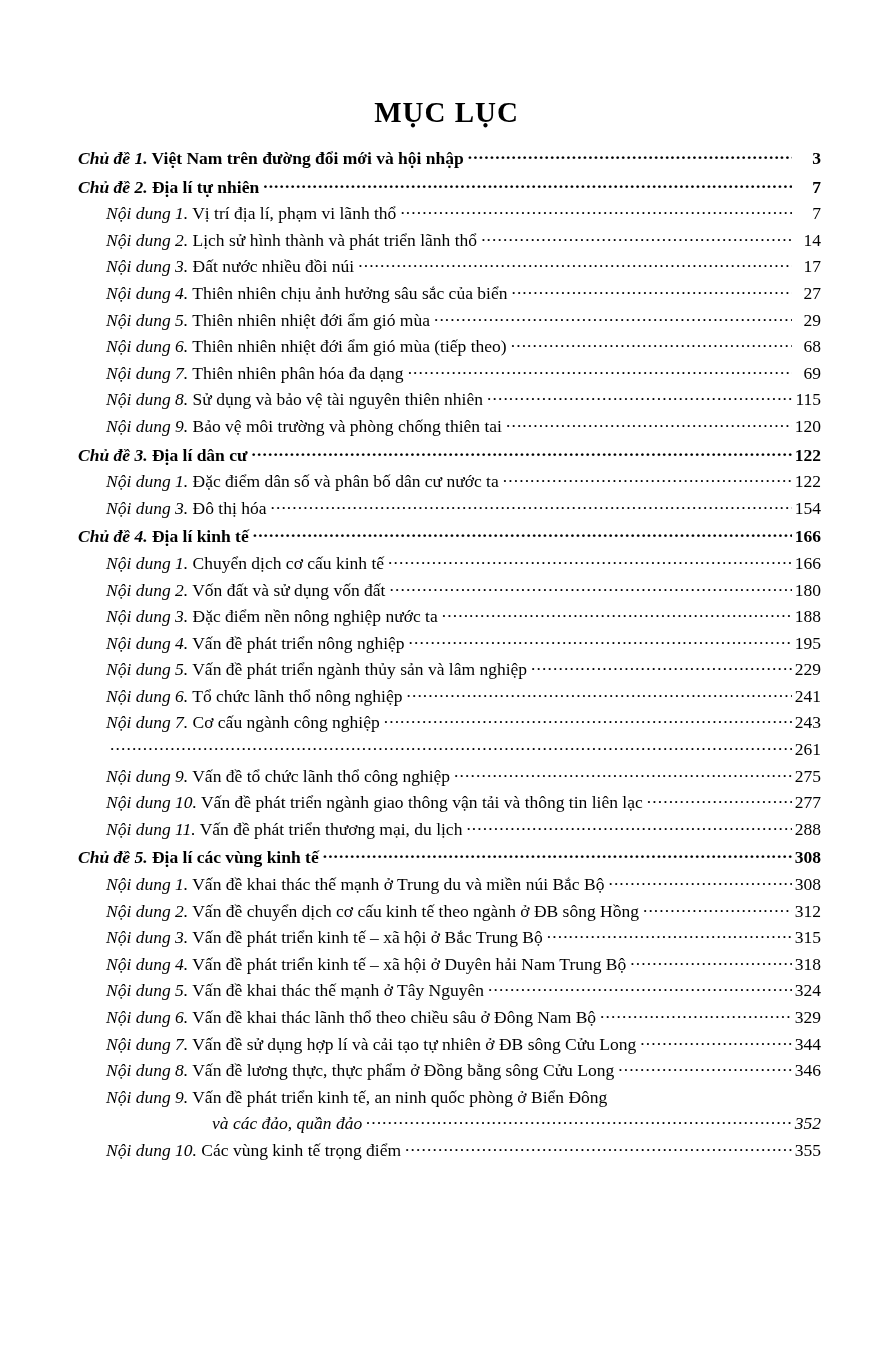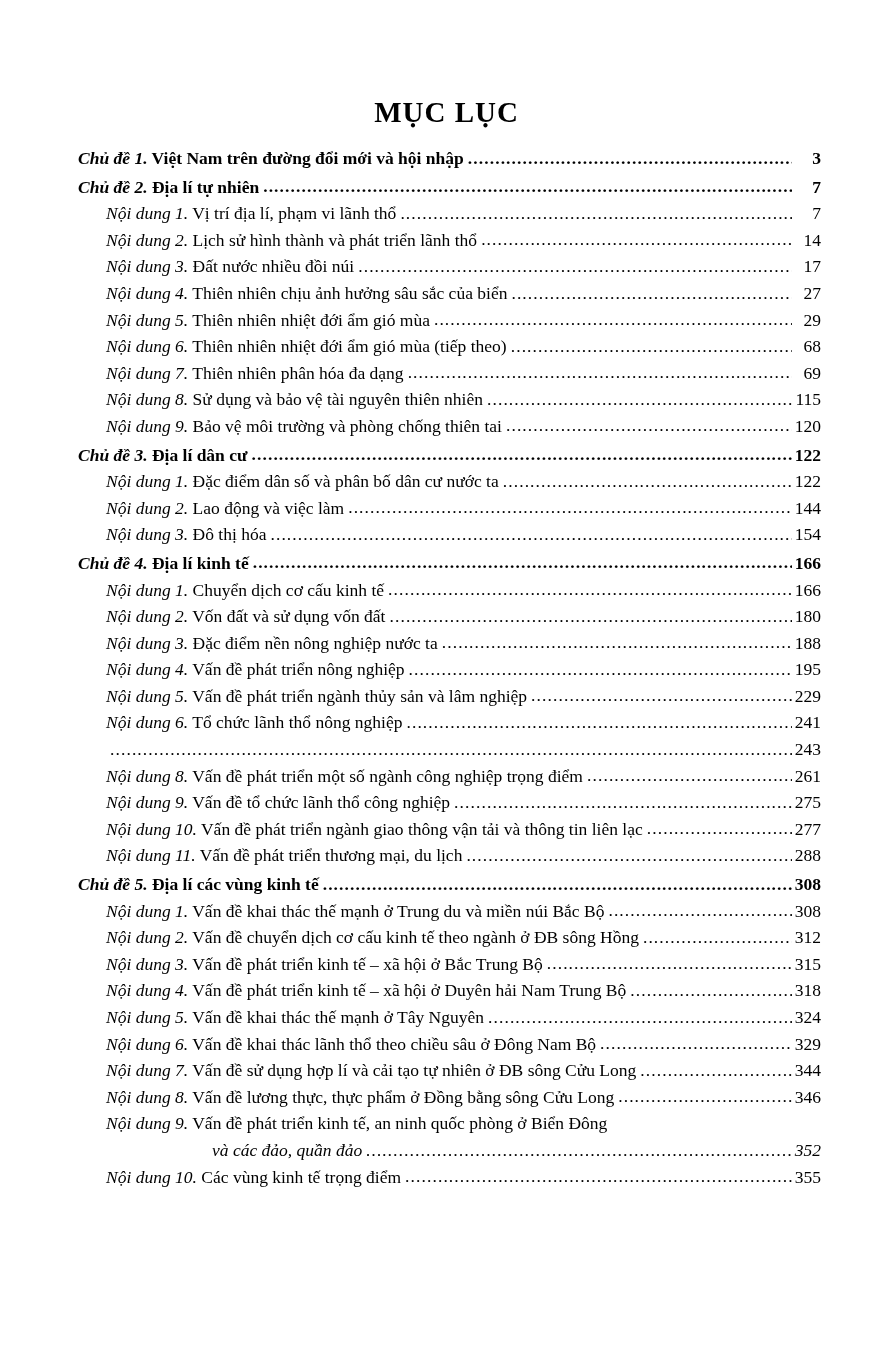--- a/index.html
+++ b/index.html
@@ -29,21 +29,21 @@
     margin: 0 0 16px 0;
     font-family: "Liberation Serif", serif;
   }
   .toc {
     margin: 0;
     padding: 0;
     list-style: none;
   }
   .toc-entry {
     display: flex;
-    align-items: center;
+    align-items: flex-start;
     font-size: 17.5px;
     line-height: 1.52;
     white-space: nowrap;
   }
   .toc-entry.level-1 {
     font-weight: bold;
     padding-left: 6px;
     margin-top: 2px;
   }
   .toc-entry.level-2 {
@@ -151,25 +151,20 @@
         <span class="lbl"><span class="em">Chủ đề 3.</span><span> Địa lí dân cư</span></span>
         <span class="leader"></span>
         <span class="pg">122</span>
       </li>
       <li class="toc-entry level-2">
         <span class="lbl"><span class="em">Nội dung 1.</span><span> Đặc điểm dân số và phân bố dân cư nước ta</span></span>
         <span class="leader"></span>
         <span class="pg">122</span>
       </li>
       <li class="toc-entry level-2">
-        <span class="lbl"><span class="em">Nội dung 2.</span><span> Lao động và việc làm</span></span>
-        <span class="leader"></span>
-        <span class="pg">144</span>
-      </li>
-      <li class="toc-entry level-2">
         <span class="lbl"><span class="em">Nội dung 3.</span><span> Đô thị hóa</span></span>
         <span class="leader"></span>
         <span class="pg">154</span>
       </li>
       <li class="toc-entry level-1">
         <span class="lbl"><span class="em">Chủ đề 4.</span><span> Địa lí kinh tế</span></span>
         <span class="leader"></span>
         <span class="pg">166</span>
       </li>
       <li class="toc-entry level-2">
@@ -196,25 +191,25 @@
         <span class="lbl"><span class="em">Nội dung 5.</span><span> Vấn đề phát triển ngành thủy sản và lâm nghiệp</span></span>
         <span class="leader"></span>
         <span class="pg">229</span>
       </li>
       <li class="toc-entry level-2">
         <span class="lbl"><span class="em">Nội dung 6.</span><span> Tổ chức lãnh thổ nông nghiệp</span></span>
         <span class="leader"></span>
         <span class="pg">241</span>
       </li>
       <li class="toc-entry level-2">
+        <span class="lbl"><span class="em">Nội dung 7.</span><span> Cơ cấu ngành công nghiệp</span></span>
         <span class="leader"></span>
         <span class="pg">243</span>
       </li>
       <li class="toc-entry level-2">
-        <span class="lbl"><span class="em">Nội dung 8.</span><span> Vấn đề phát triển một số ngành công nghiệp trọng điểm</span></span>
         <span class="leader"></span>
         <span class="pg">261</span>
       </li>
       <li class="toc-entry level-2">
         <span class="lbl"><span class="em">Nội dung 9.</span><span> Vấn đề tổ chức lãnh thổ công nghiệp</span></span>
         <span class="leader"></span>
         <span class="pg">275</span>
       </li>
       <li class="toc-entry level-2">
         <span class="lbl"><span class="em">Nội dung 10.</span><span> Vấn đề phát triển ngành giao thông vận tải và thông tin liên lạc</span></span>

